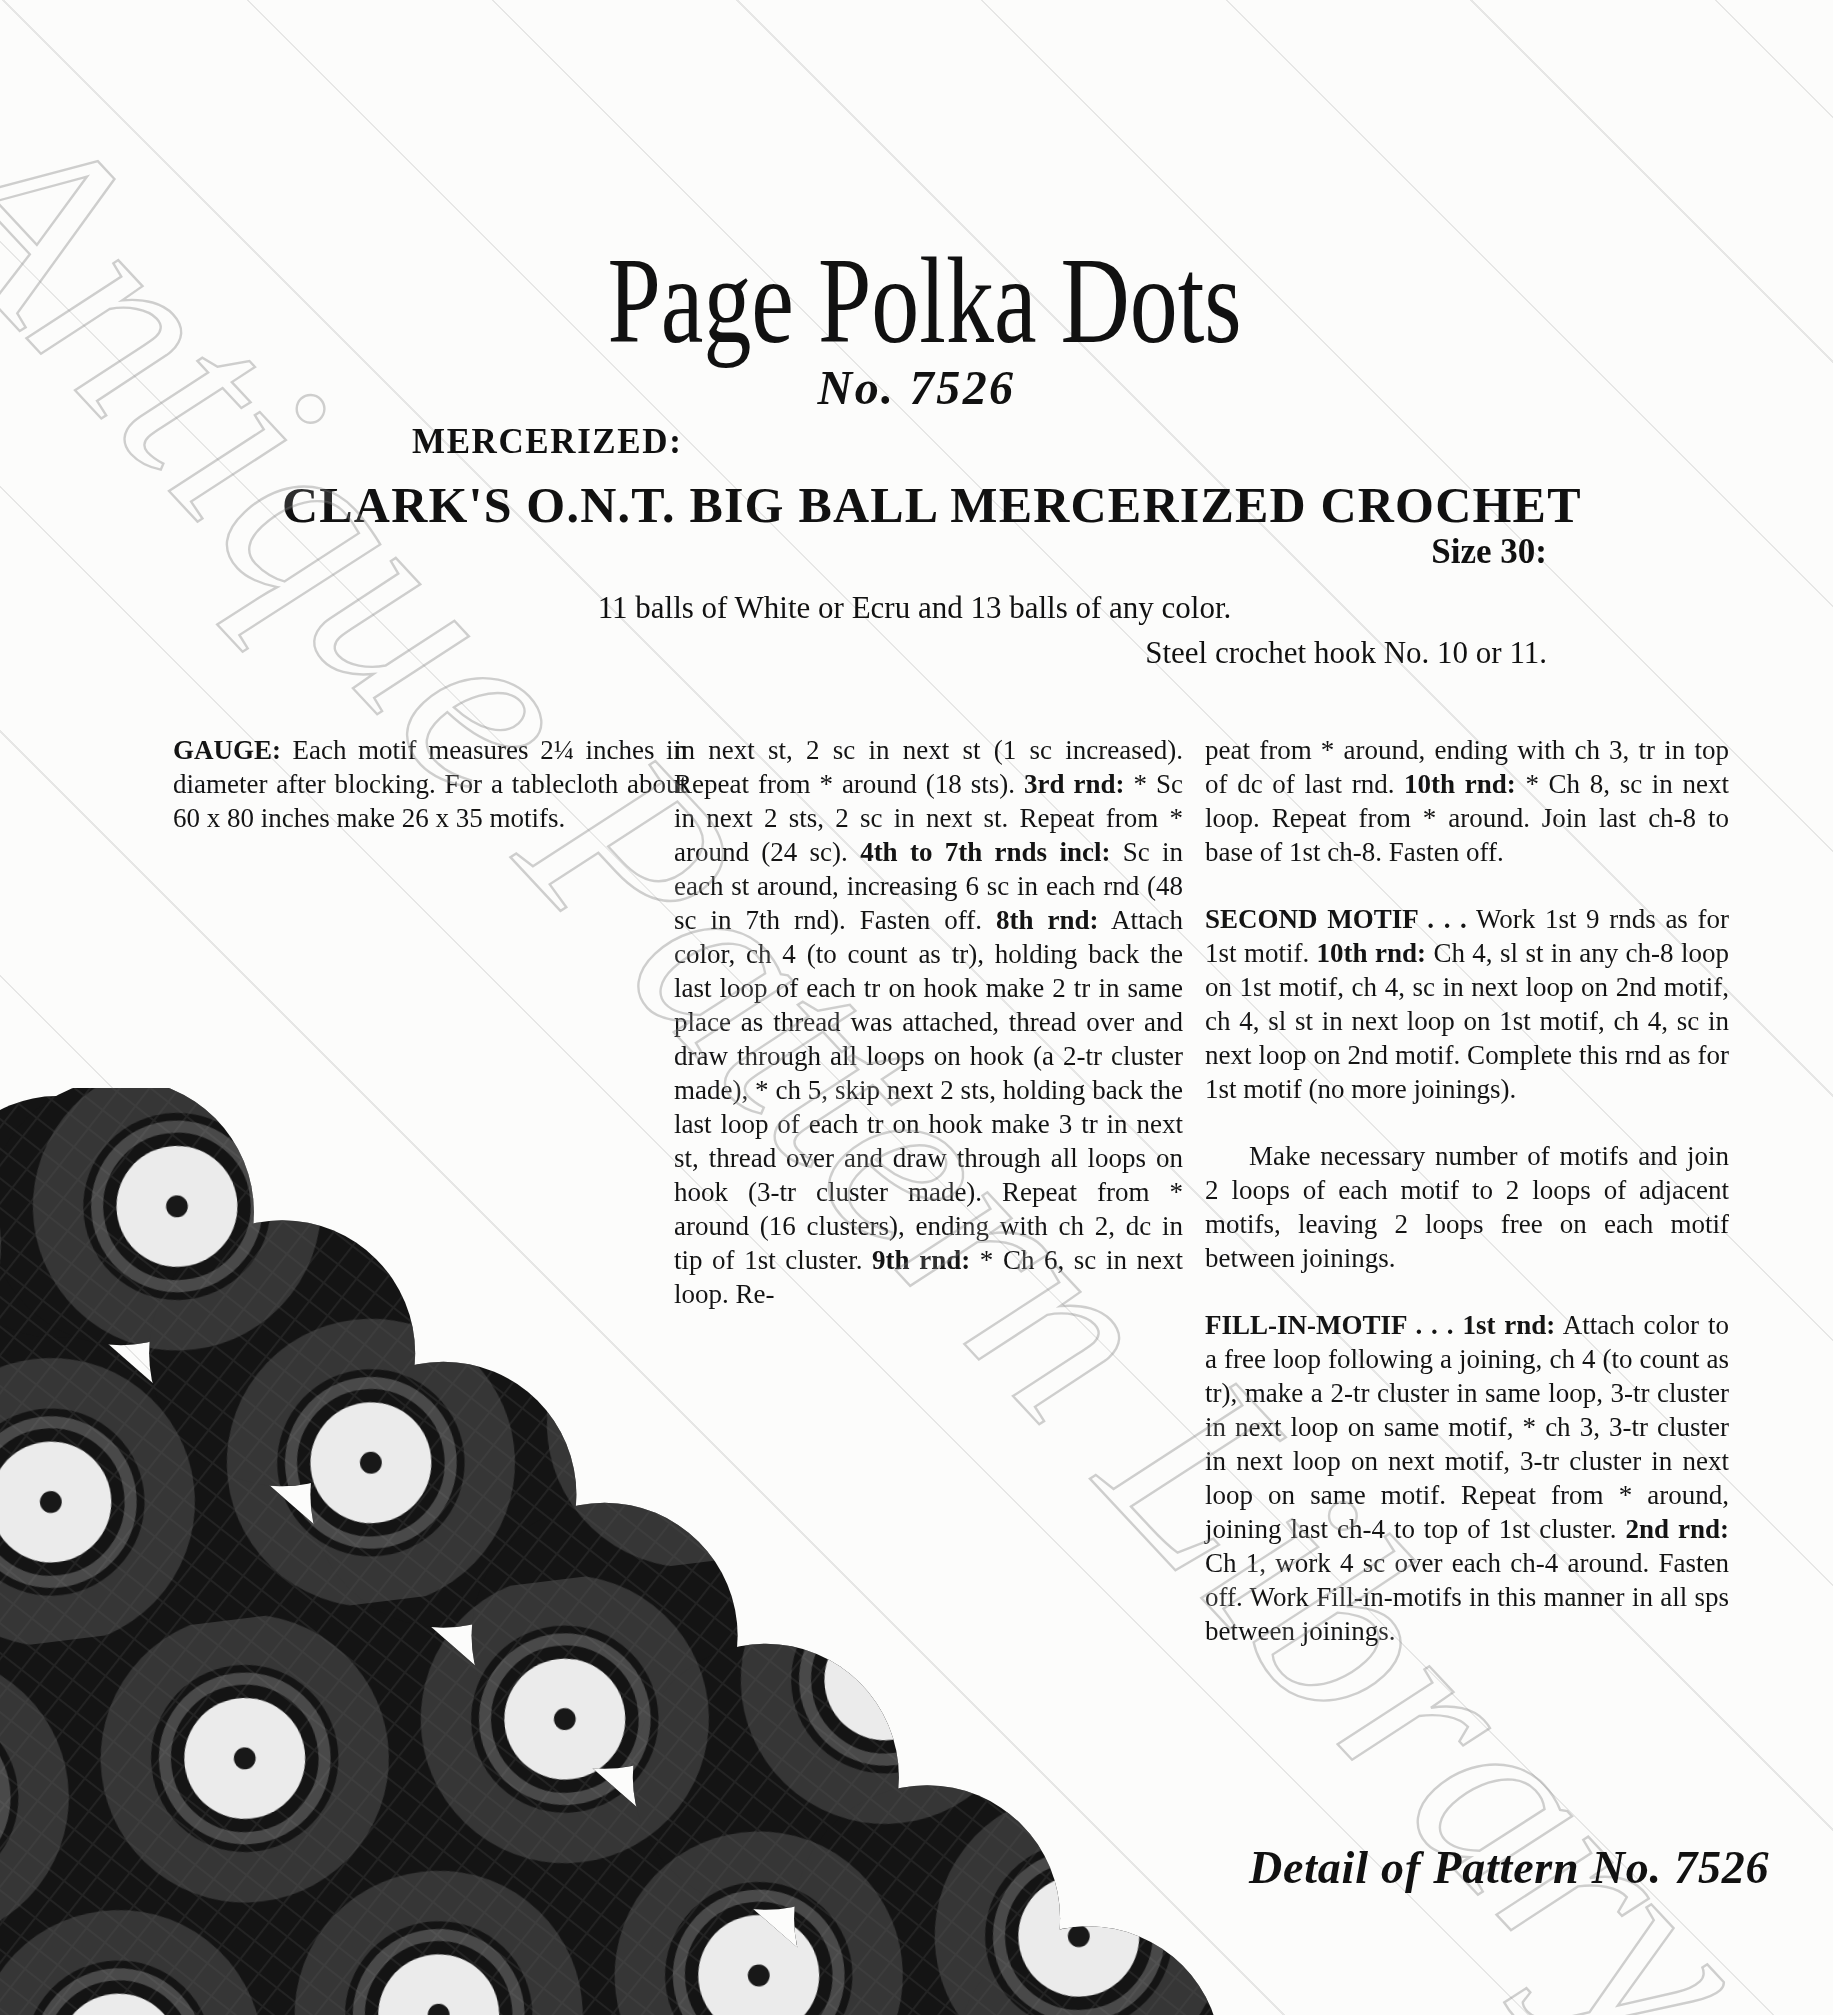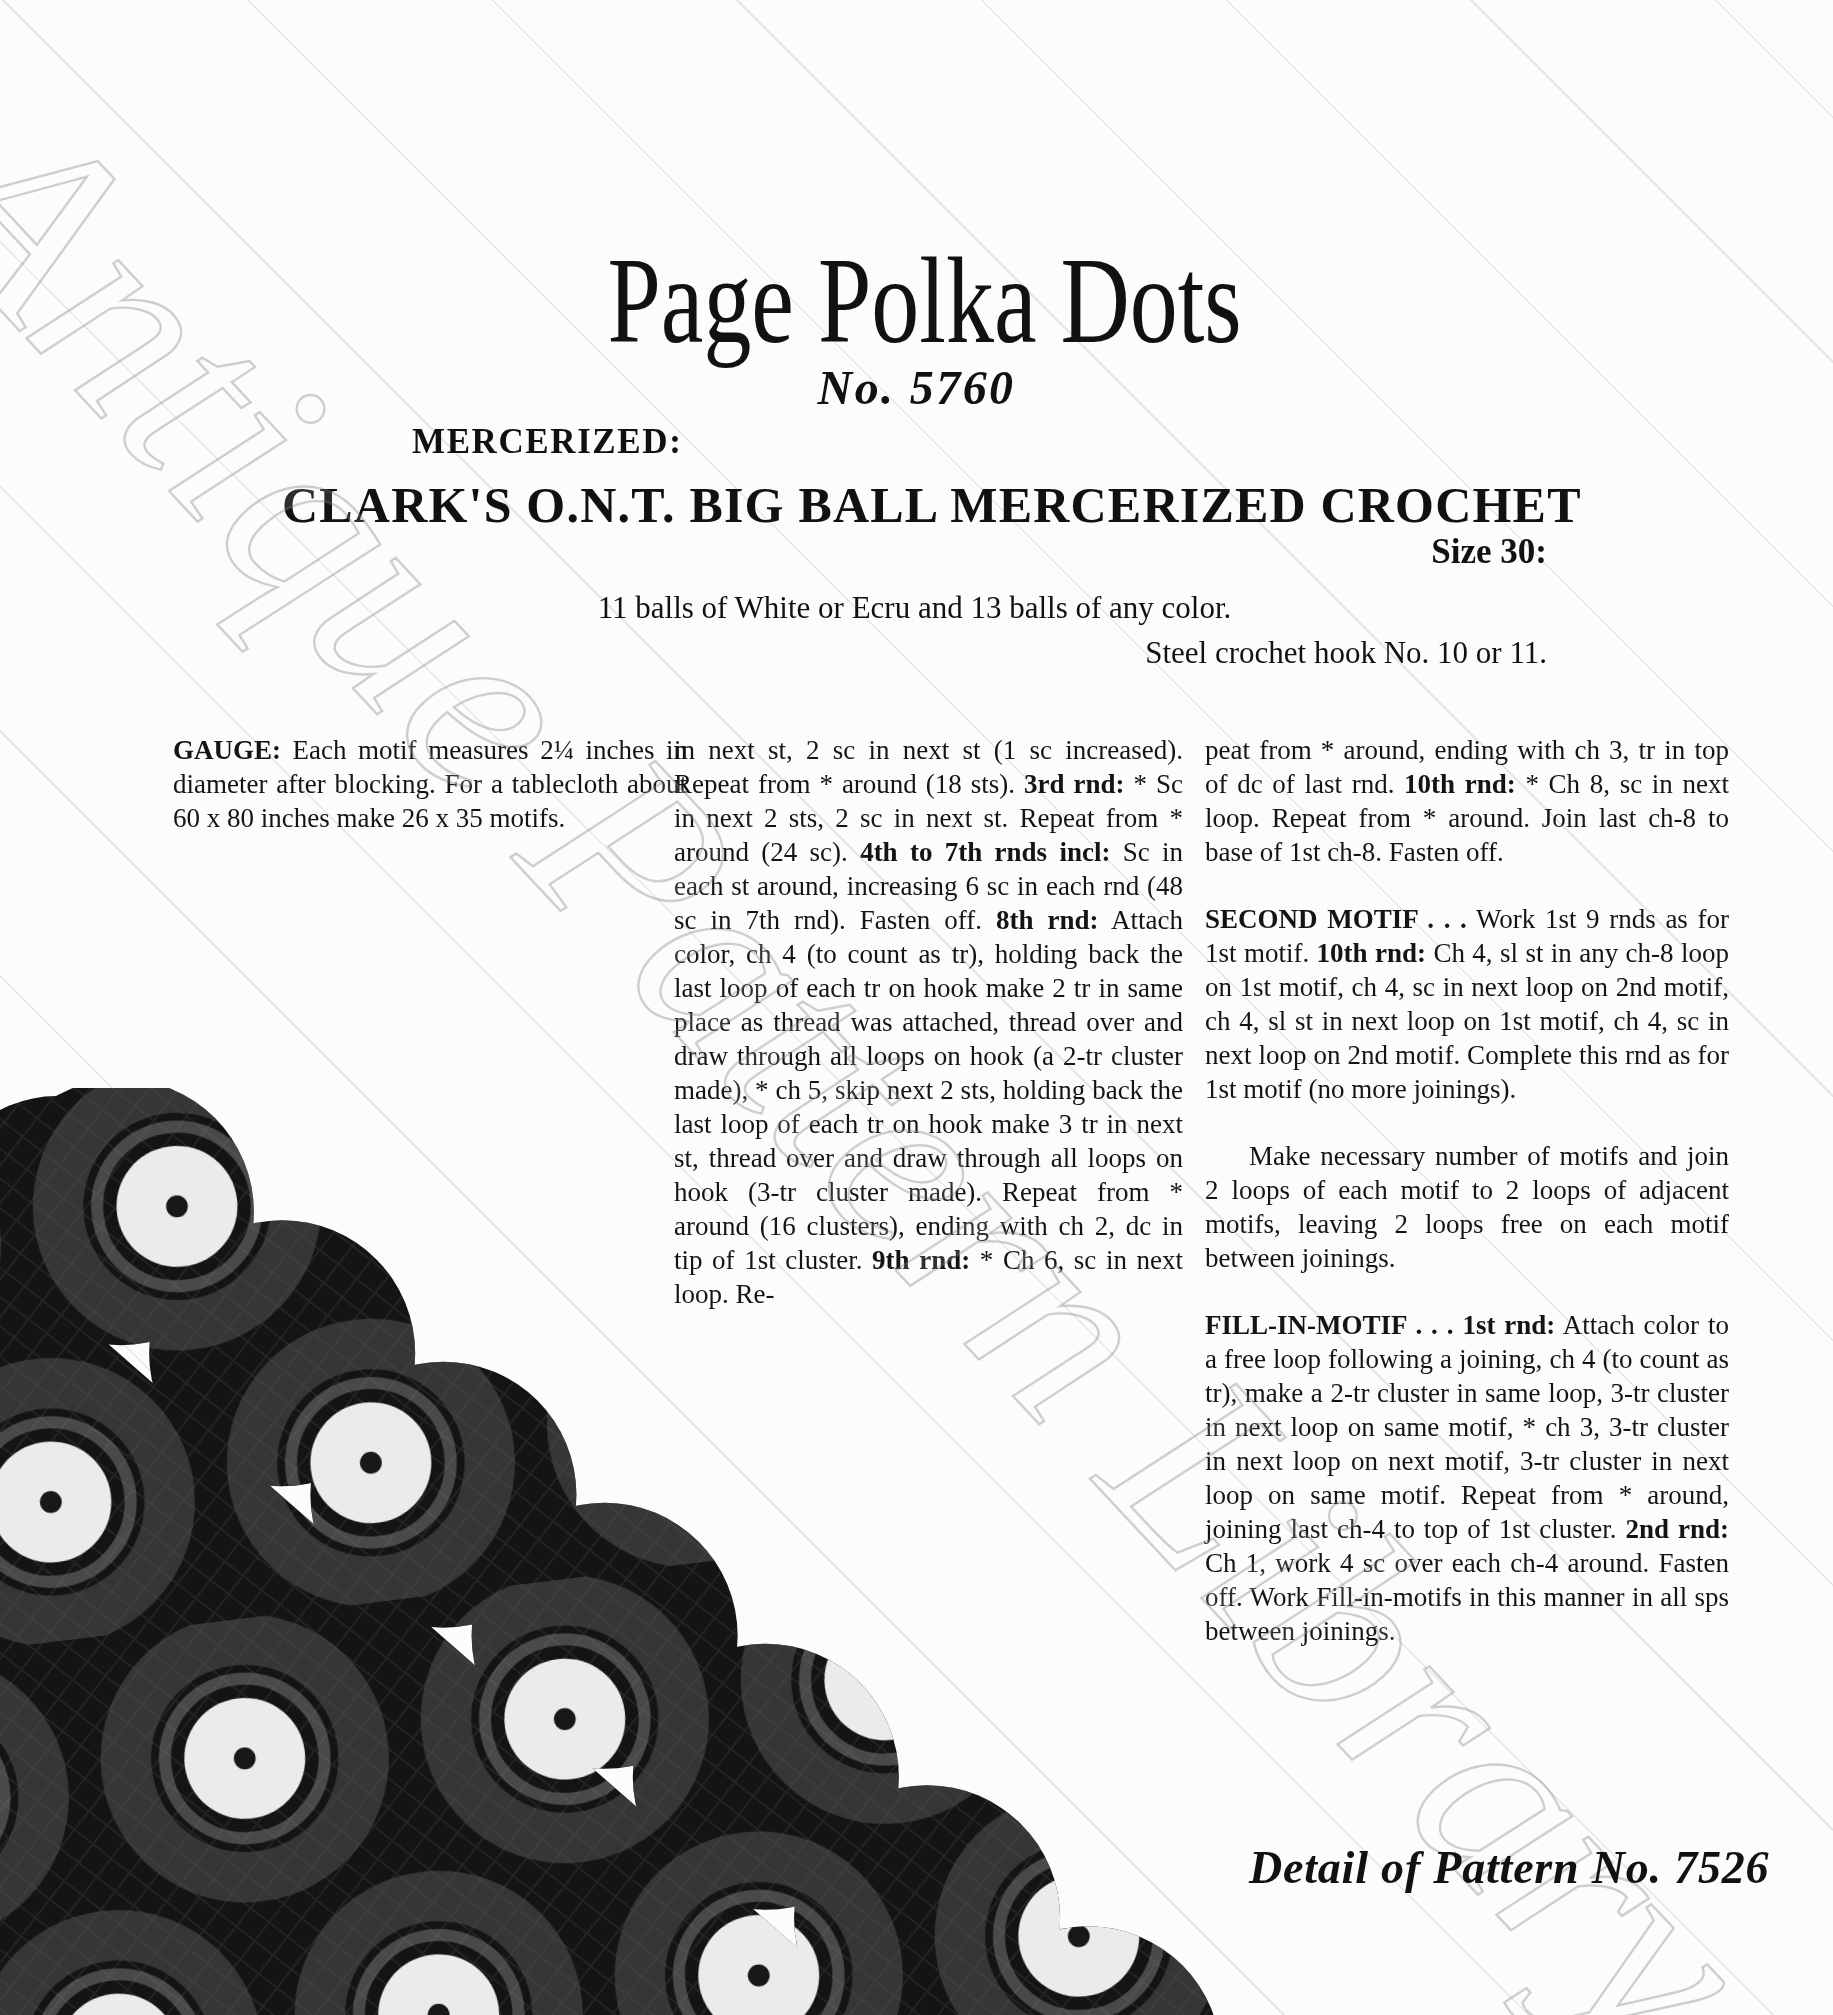--- a/index.html
+++ b/index.html
@@ -83,21 +83,21 @@
 </head>
 <body>
 
 <div class="page">
 
   <div class="scanlines"></div>
 
 
   <h1 class="title"><span class="condensed">Page Polka Dots</span></h1>
 
-  <div class="pattern-no">No. 5760</div>
+  <div class="pattern-no">No. 7526</div>
 
   <div class="mat-label">MERCERIZED:</div>
   <div class="mat-product">CLARK'S O.N.T. BIG BALL MERCERIZED CROCHET</div>
   <div class="mat-size">Size 30:</div>
   <div class="mat-qty">11 balls of White or Ecru and 13 balls of any color.</div>
   <div class="mat-hook">Steel crochet hook No. 10 or 11.</div>
 
   <div class="col" id="col1">
     <p class="para"><span class="b">GAUGE:</span><span> Each motif measures 2¼ inches in diameter after blocking. For a tablecloth about 60 x 80 inches make 26 x 35 motifs.</span></p>
   </div>

